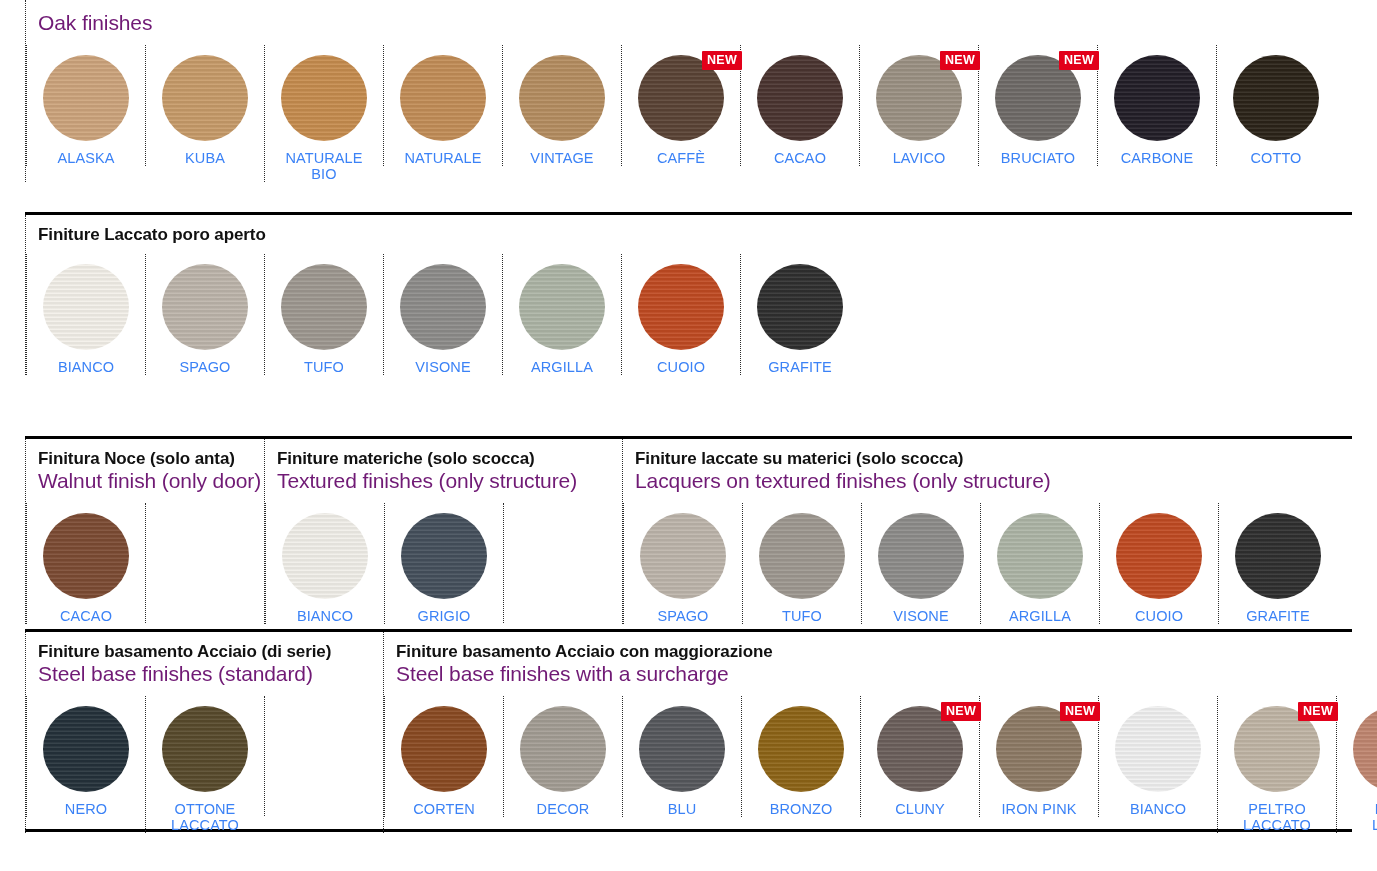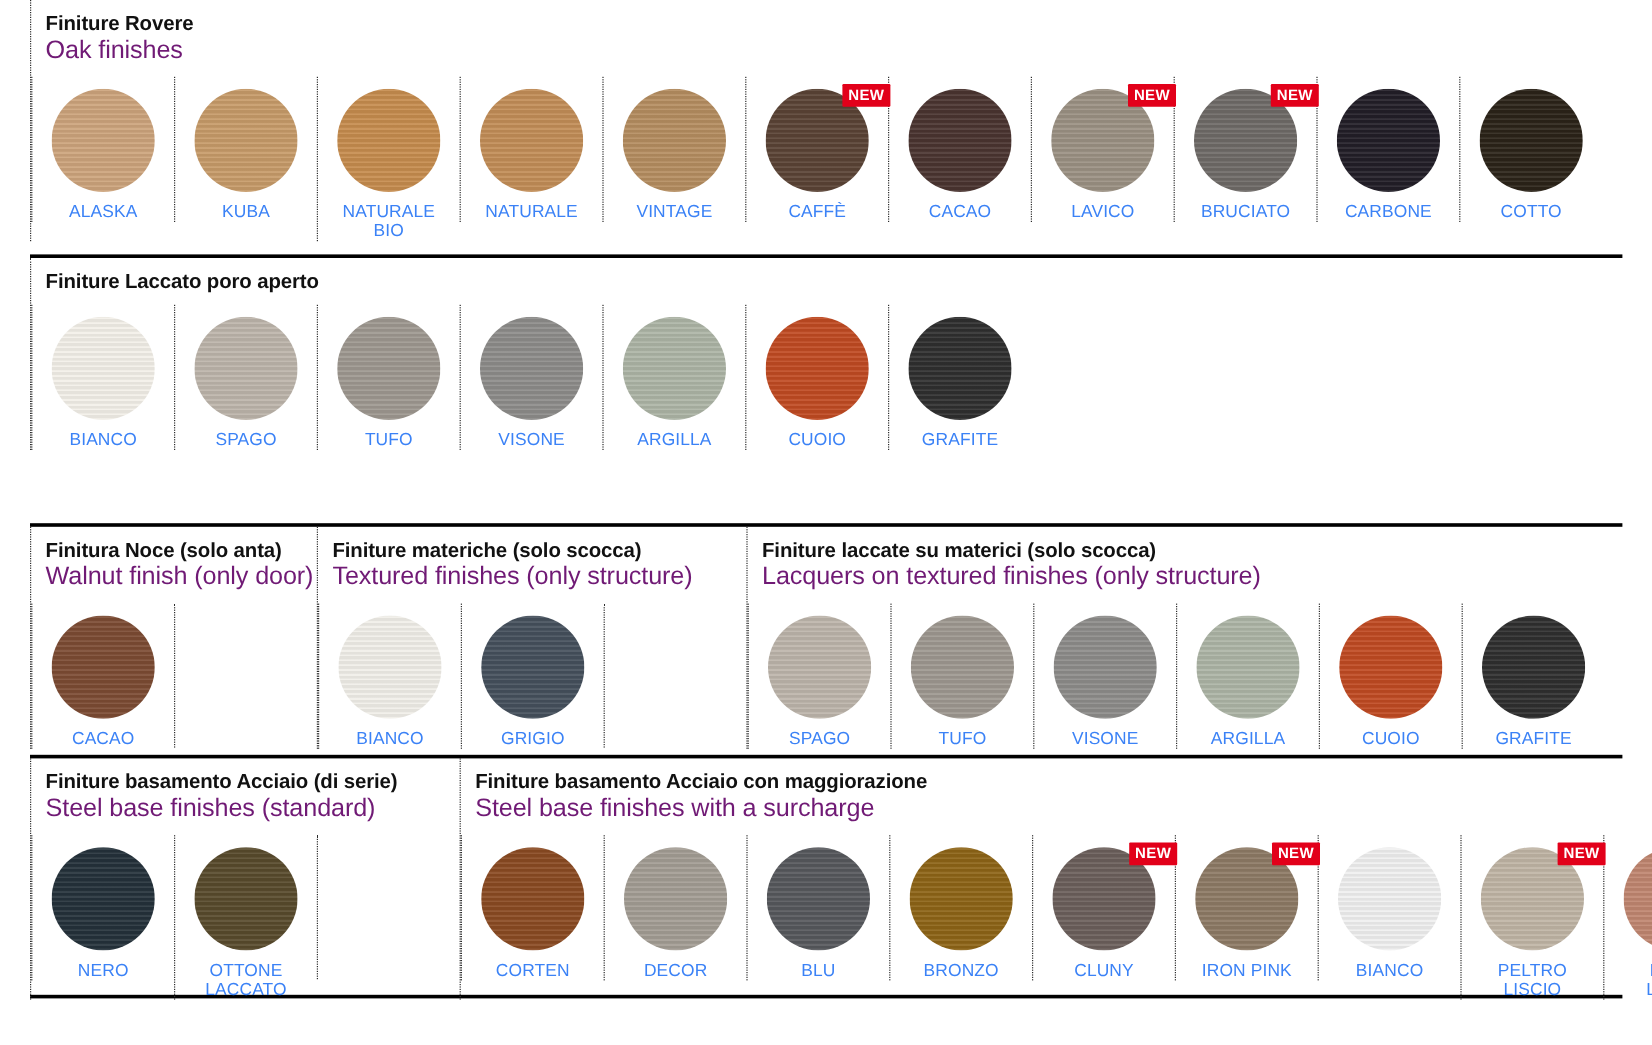--- a/index.html
+++ b/index.html
@@ -142,21 +142,20 @@
 </style>
 </head>
 <body>
 
 <div class="page">
   <div id="sections-root">
       <div class="section sec1">
         <div class="groups">
           <div class="group group-left-edge">
             <div class="group-head">
-              <div class="group-title">Finiture Rovere</div>
               <div class="group-sub">Oak finishes</div>
             </div>
             <div class="swatch-row">
               <div class="cell first-edge">
                 <div class="disc-wrap">
                   <div class="disc" style="background-color: rgb(205, 164, 124); background-image: repeating-linear-gradient(0deg, rgba(255, 255, 255, 0.086) 0px, rgba(255, 255, 255, 0.086) 1px, rgba(0, 0, 0, 0.06) 2px, rgba(0, 0, 0, 0.06) 4px);"></div>
                 </div>
                 <div class="cell-label">ALASKA</div>
               </div>
               <div class="cell">
@@ -440,21 +439,21 @@
                   <div class="disc" style="background-color: rgb(240, 240, 240); background-image: repeating-linear-gradient(0deg, rgba(255, 255, 255, 0.086) 0px, rgba(255, 255, 255, 0.086) 1px, rgba(0, 0, 0, 0.06) 2px, rgba(0, 0, 0, 0.06) 4px);"></div>
                 </div>
                 <div class="cell-label">BIANCO</div>
               </div>
               <div class="cell">
                 <div class="disc-wrap">
                   <div class="disc" style="background-color: rgb(192, 181, 165); background-image: repeating-linear-gradient(0deg, rgba(255, 255, 255, 0.086) 0px, rgba(255, 255, 255, 0.086) 1px, rgba(0, 0, 0, 0.06) 2px, rgba(0, 0, 0, 0.06) 4px);"></div>
                   <div class="badge" style="background: rgb(226, 0, 26);">NEW</div>
                 </div>
                 <div class="cell-label">PELTRO
-LISCIO</div>
+LACCATO</div>
               </div>
               <div class="cell">
                 <div class="disc-wrap">
                   <div class="disc" style="background-color: rgb(192, 134, 112); background-image: repeating-linear-gradient(0deg, rgba(255, 255, 255, 0.086) 0px, rgba(255, 255, 255, 0.086) 1px, rgba(0, 0, 0, 0.06) 2px, rgba(0, 0, 0, 0.06) 4px);"></div>
                 </div>
                 <div class="cell-label">RAME
 LISCIO</div>
               </div>
             </div>
           </div>

